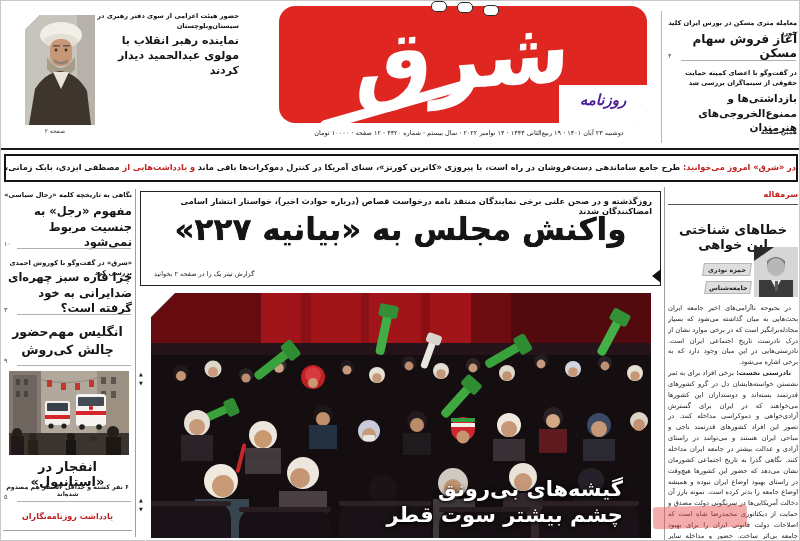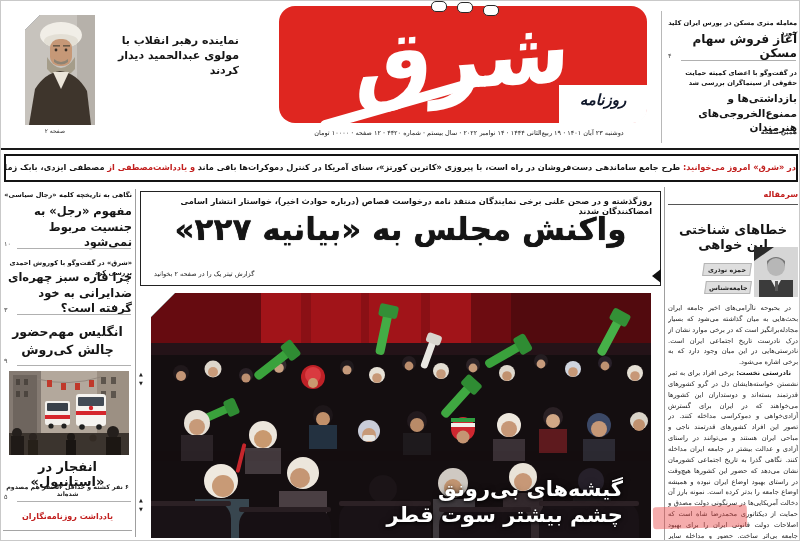--- a/index.html
+++ b/index.html
@@ -44,27 +44,28 @@
       <path d="M22,42 Q36,64 50,42 L50,54 Q36,70 22,54 Z" fill="#a59d8a"></path>
       <path d="M29,44 Q36,50 43,44 L43,47 Q36,52 29,47 Z" fill="#8d8373"></path>
       <path d="M4,110 L10,74 Q20,58 35,56 Q52,58 62,76 L66,110 Z" fill="#3e352c"></path>
       <polygon points="28,57 36,74 44,57" fill="#ebe5d9"></polygon>
       <polygon points="0,0 15,0 0,15" fill="#ffffff"></polygon>
       <line x1="15" y1="0" x2="0" y2="15" stroke="#b9b9b9" stroke-width="1"></line>
     </svg>
   </div>
   <div class="abs" style="left:24px;top:126px;width:40px;font-size:6px;color:#333">صفحه ۲</div>
 
+  <div class="abs kicker rt" style="left:96px;top:11px;width:142px">حضور هیئت اعزامی از سوی دفتر رهبری در سیستان‌وبلوچستان</div>
   <div class="abs rt" style="left:96px;top:33px;width:142px;font-size:11px;font-weight:bold;line-height:1.35;letter-spacing:-.2px">نماینده رهبر انقلاب با مولوی عبدالحمید دیدار کردند</div>
 
   <div class="abs" style="left:278px;top:5px;width:368px;height:117px;background:#df2620;border-radius:16px">
     <div class="abs ct" style="left:0;top:-6px;width:100%;height:117px;color:#fff;font-size:86px;font-weight:bold;line-height:117px;transform:rotate(-4deg) skewX(-6deg)">شرق</div>
     <div class="abs" style="left:38px;top:92px;width:170px;height:10px;background:#fff;border-radius:6px;transform:rotate(-16deg)"></div>
     <div class="abs" style="left:280px;top:79px;width:88px;height:38px;background:#fff;border-radius:0 0 14px 0">
-      <div class="ct" style="padding-top:6px;font-size:15px;font-weight:bold;font-style:italic;color:#0f172a">روزنامه</div>
+      <div class="ct" style="padding-top:6px;font-size:15px;font-weight:bold;font-style:italic;color:#4c1d95">روزنامه</div>
     </div>
   </div>
   <div class="abs" style="left:430px;top:0;width:16px;height:11px;background:#fff;border:1.5px solid #2a2a2a;border-radius:5px"></div>
   <div class="abs" style="left:456px;top:1px;width:16px;height:11px;background:#fff;border:1.5px solid #2a2a2a;border-radius:5px"></div>
   <div class="abs" style="left:482px;top:4px;width:16px;height:11px;background:#fff;border:1.5px solid #2a2a2a;border-radius:5px"></div>
 
   <div class="abs ct" style="left:288px;top:128px;width:360px;font-size:6.5px;color:#222;letter-spacing:.1px">دوشنبه ۲۳ آبان ۱۴۰۱ · ۱۹ ربیع‌الثانی ۱۴۴۴ · ۱۴ نوامبر ۲۰۲۲ · سال بیستم · شماره ۴۴۲۰ · ۱۲ صفحه · ۱۰۰۰۰ تومان</div>
 
   <div class="abs" style="left:660px;top:10px;width:1px;height:132px;background:#b8b8b8"></div>
   <div class="abs kicker rt" style="left:666px;top:18px;width:130px">معامله متری مسکن در بورس ایران کلید خورد</div>
@@ -73,21 +74,21 @@
     <span class="num">۴</span>
       <span class="ln"></span>
   </div>
   <div class="abs kicker rt" style="left:666px;top:68px;width:130px">در گفت‌وگو با اعضای کمیته حمایت حقوقی از سینماگران بررسی شد</div>
   <div class="abs rt" style="left:666px;top:90px;width:130px;font-size:10.5px;font-weight:bold;line-height:1.4;letter-spacing:-.2px">بازداشتی‌ها و ممنوع‌الخروجی‌های هنرمندان</div>
   <div class="abs rt b" style="left:666px;top:127px;width:130px;font-size:6px;color:#222">همین صفحه</div>
 
   <div class="abs" style="left:0;top:147px;width:800px;height:2px;background:#1a1a1a"></div>
 
   <div class="abs ct" style="left:3px;top:153px;width:794px;height:28px;border:2px solid #141414;line-height:23px;font-size:8.2px;font-weight:bold;white-space:nowrap;overflow:hidden">
-    <span style="color:#c2201f">در «شرق» امروز می‌خوانید: </span><span>طرح جامع ساماندهی دست‌فروشان در راه است، با پیروزی «کاترین کورتز»، سنای آمریکا در کنترل دموکرات‌ها باقی ماند</span><span style="color:#c2201f"> و یادداشت‌مصطفی از </span><span>مصطفی ایزدی، بابک زمانی، حامد خانجانی</span>
+    <span style="color:#c2201f">در «شرق» امروز می‌خوانید: </span><span>طرح جامع ساماندهی دست‌فروشان در راه است، با پیروزی «کاترین کورتز»، سنای آمریکا در کنترل دموکرات‌ها باقی ماند</span><span style="color:#c2201f"> و یادداشت‌هایی از </span><span>مصطفی ایزدی، بابک زمانی، حامد خانجانی</span>
   </div>
 
   <div class="abs" style="left:134px;top:188px;width:1px;height:348px;background:#9f9f9f"></div>
   <div class="abs" style="left:663px;top:186px;width:1px;height:355px;background:#9f9f9f"></div>
   <div class="fold-arrow" style="left:138px;top:371px">▲</div>
   <div class="fold-arrow" style="left:138px;top:380px">▼</div>
   <div class="fold-arrow" style="left:138px;top:497px">▲</div>
   <div class="fold-arrow" style="left:138px;top:506px">▼</div>
 
   <div class="abs kicker rt" style="left:2px;top:190px;width:129px">نگاهی به تاریخچه کلمه «رجال سیاسی»</div>

